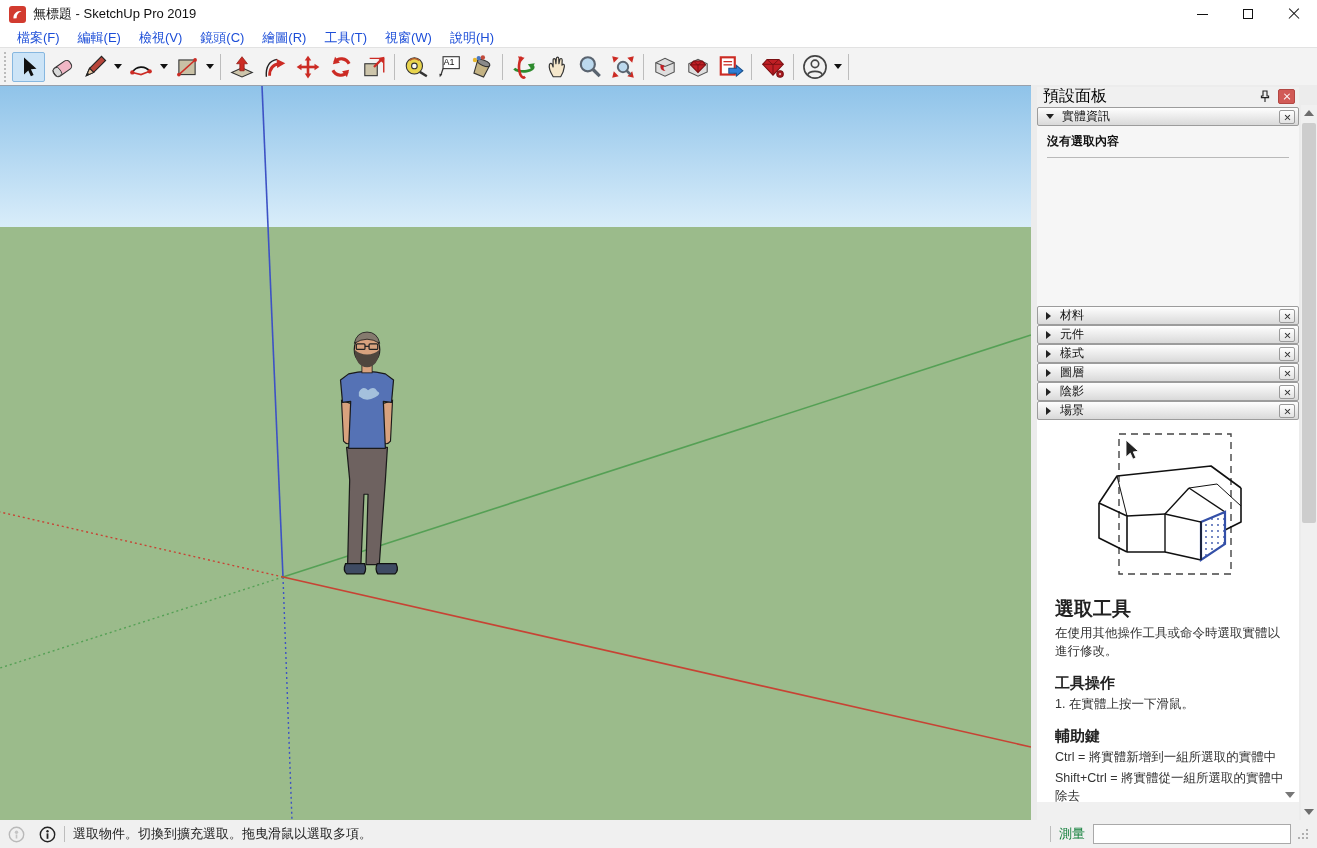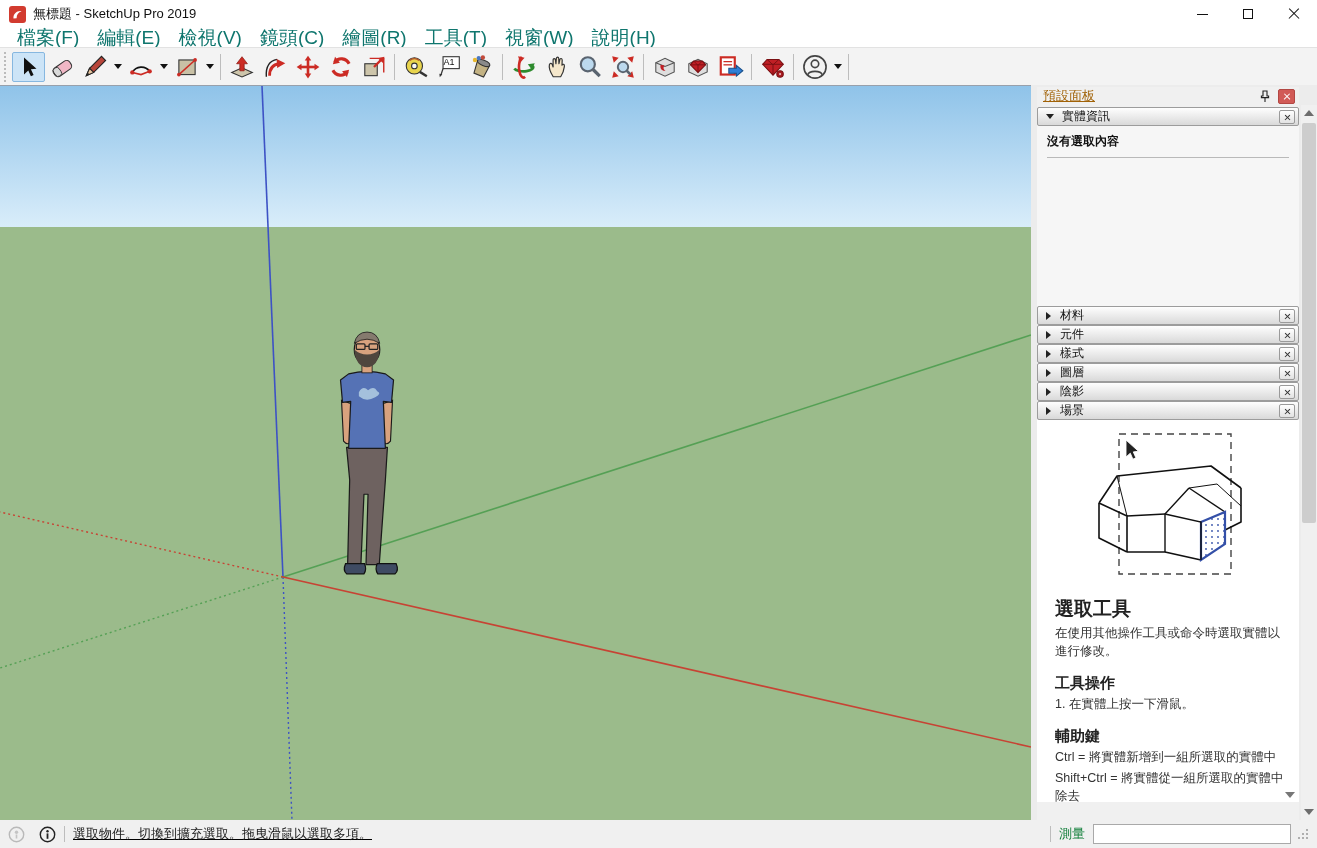--- a/index.html
+++ b/index.html
@@ -17,21 +17,21 @@
   .glyph-min { width:11px; height:1px; background:#111; }
   .glyph-max { width:10px; height:10px; border:1px solid #111; }
   .glyph-close { position:relative; width:12px; height:12px; }
   .glyph-close::before,.glyph-close::after { content:""; position:absolute; left:-1px; top:5px;
               width:14px; height:1.4px; background:#111; }
   .glyph-close::before { transform:rotate(45deg); } .glyph-close::after { transform:rotate(-45deg); }
 
   
   .menubar { position:absolute; top:28px; left:0; width:100%; height:19px; background:#fff;
              display:flex; align-items:center; padding-left:8px; }
-  .menu-item { font-size:19px; color:#0f766e; padding:1px 9px; cursor:default; }
+  .menu-item { font-size:13px; color:#1d4ed8; padding:1px 9px; cursor:default; }
 
   
   .toolbar { position:absolute; top:47px; left:0; width:100%; height:38px; background:#f3f3f3;
              border-top:1px solid #e2e2e2; display:flex; align-items:center; }
   .tb-handle { width:6px; height:30px; margin:0 4px 0 2px;
                background-image:repeating-linear-gradient(#bbb 0 2px, transparent 2px 4px);
                background-size:2px 100%; background-repeat:repeat-y; background-position:2px 0; }
   .tb-btn { width:33px; height:30px; display:flex; align-items:center; justify-content:center;
             border:1px solid transparent; border-radius:2px; }
   .tb-btn.active { background:#cce4f7; border-color:#86b7e0; }
@@ -48,21 +48,21 @@
               border-top:1px solid #98a0ab; overflow:hidden; }
   .sky { position:absolute; left:0; top:0; width:100%; height:141px;
          background:linear-gradient(#8fc3e9, #d9edfa); }
   .ground { position:absolute; left:0; top:141px; width:100%; height:594px; background:#9bbb8b; }
   .axes { position:absolute; left:0; top:0; }
   .person { position:absolute; left:320px; top:243px; }
 
   
   .sidepanel { position:absolute; left:1037px; top:2px; width:262px; height:733px; background:#f0f0f0; }
   .panel-titlebar { height:18px; display:flex; align-items:center; padding:0 4px 0 6px; }
-  .panel-title { font-size:13px; color:#a16207; flex:1;text-decoration:underline; }
+  .panel-title { font-size:16px; color:#000000; flex:1; }
   .pin-btn { width:18px; height:16px; display:flex; align-items:center; justify-content:center; }
   .panel-close { width:17px; height:15px; background:#d15a56; border:1px solid #b24743; border-radius:2px;
                  position:relative; margin-left:4px; }
   .panel-close::before,.panel-close::after { content:""; position:absolute; left:3.5px; top:6px;
                  width:8px; height:1.4px; background:#fff; }
   .panel-close::before { transform:rotate(45deg); } .panel-close::after { transform:rotate(-45deg); }
 
   .sec-header { height:19px; border:1px solid #9c9c9c; border-radius:2px;
                 background:linear-gradient(#fefefe,#d9d9d9); display:flex; align-items:center;
                 padding:0 3px 0 8px; margin-top:0; }
@@ -99,21 +99,21 @@
   .pscroll { position:absolute; left:1301px; top:20px; width:16px; height:715px; background:#f0f0f0; }
   .pscroll .arrow-up,.pscroll .arrow-down { position:absolute; left:3px; width:0; height:0;
         border-left:5px solid transparent; border-right:5px solid transparent; }
   .pscroll .arrow-up { top:5px; border-bottom:6px solid #6d6d6d; }
   .pscroll .arrow-down { bottom:5px; border-top:6px solid #6d6d6d; }
   .pscroll .thumb { position:absolute; left:1px; top:18px; width:14px; height:400px; background:#cdcdcd;
         border-radius:2px; }
 
   
   .statusbar { position:absolute; left:0; top:820px; width:1317px; height:28px; background:#f0f0f0;
-               display:flex; align-items:center;text-decoration:underline; }
+               display:flex; align-items:center; }
   .sb-sep { width:1px; height:16px; background:#bdbdbd; margin:0 8px; }
   .sb-hint { font-size:13px; color:#222; }
   .sb-right { position:absolute; right:8px; display:flex; align-items:center; }
   .measure-label { font-size:13px; color:#15803d; margin-right:8px; }
   .measure-input { width:198px; height:20px; border:1px solid #a9a9a9; background:#fff;
                    font-size:12px; padding:0 4px; }
   .grip { margin-left:6px; }
 </style>
 </head>
 <body>

